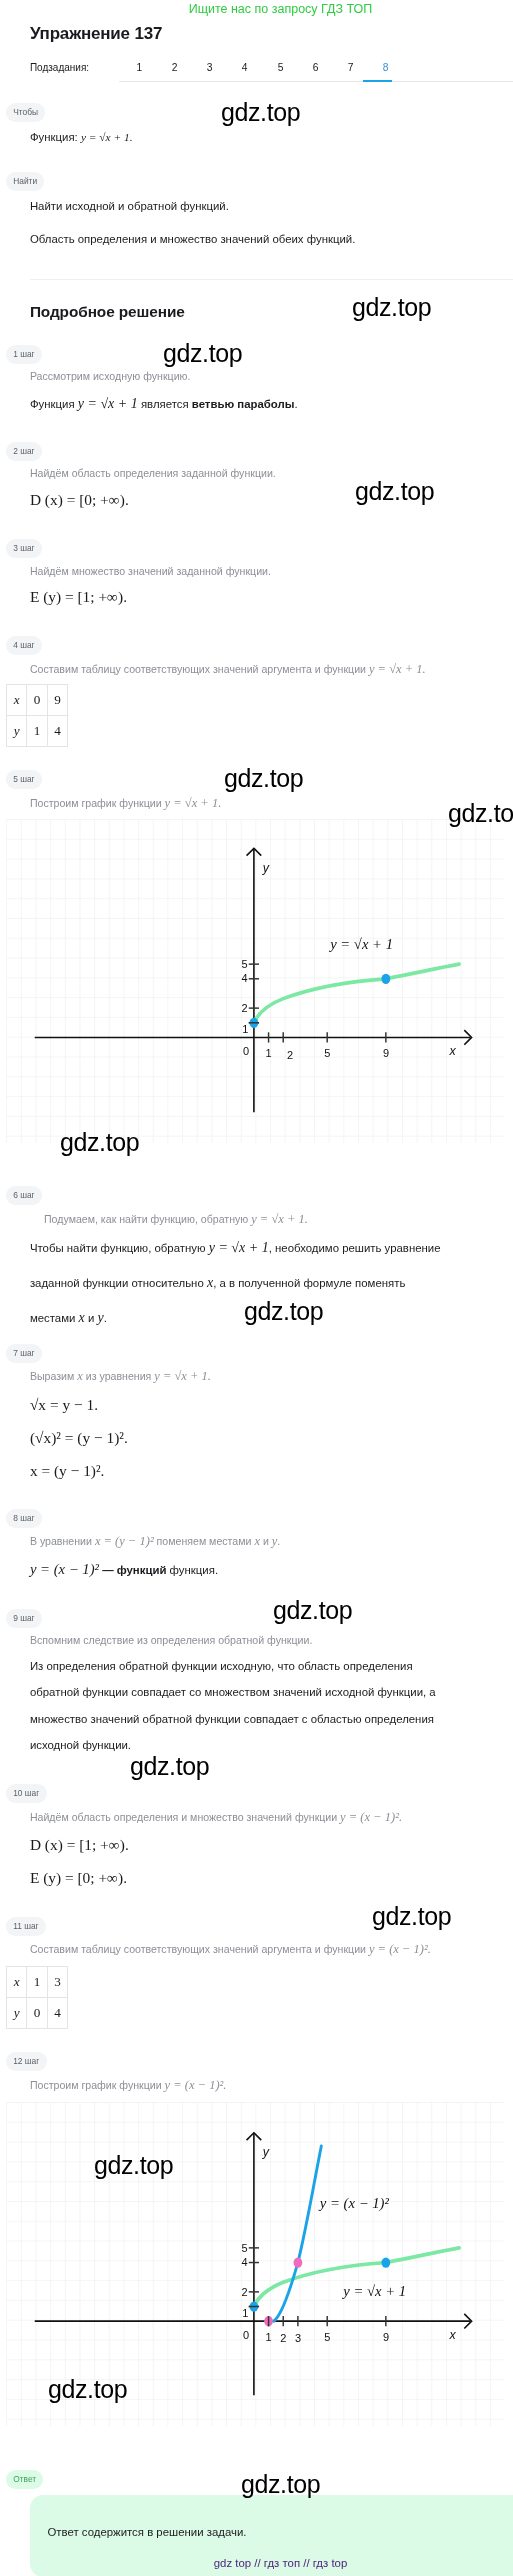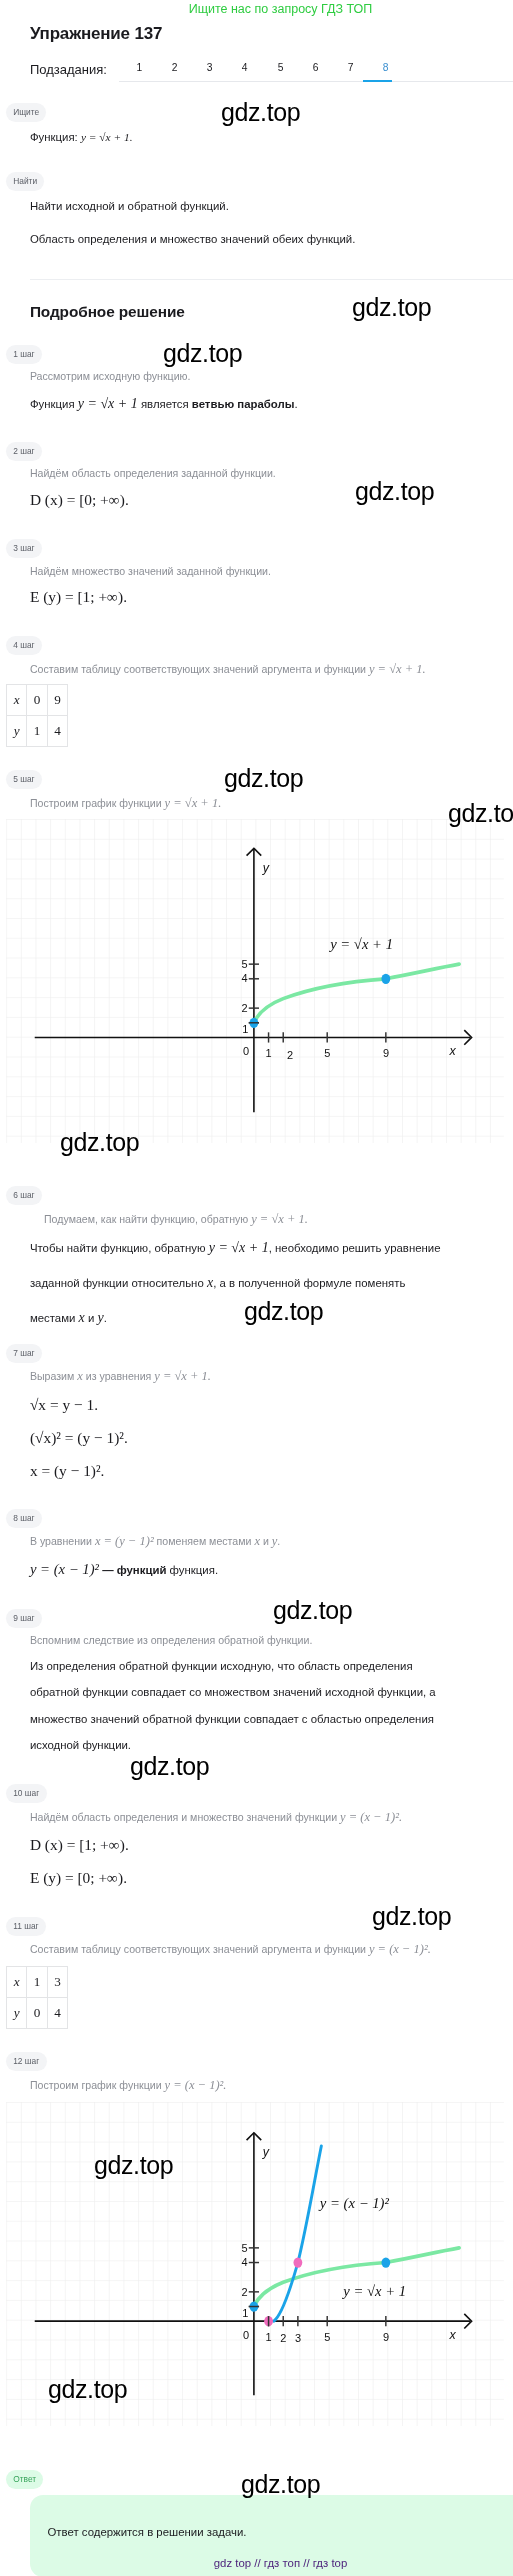--- a/index.html
+++ b/index.html
@@ -1,21 +1,21 @@
 <!DOCTYPE html>
 <html style="font-size:11.7px"><head>
 <meta charset="utf-8">
 <style>
   * { box-sizing: border-box; margin: 0; padding: 0; }
   html, body { width: 513px; background: #ffffff; }
   body { font-family: "Liberation Sans", "DejaVu Sans", sans-serif; color: #1b1b1f; position: relative; height: 2576px; overflow: hidden; }
   .abs { position: absolute; margin-left: 24px; }
   .top-banner { left: 0; width: 513px; top: 1.5px; text-align: center; color: #2ecc40; font-size: 12.5px; }
   .title { left: 5.9px; top: 23.5px; font-size: 17px; font-weight: bold; color: #1b1b1f; letter-spacing: -0.2px; }
-  .subtasks-label { left: 5.9px; top: 62px; font-size: 13px; color: #1b1b1f; }
+  .subtasks-label { left: 5.9px; top: 62px; font-size: 10px; color: #1b1b1f; }
   .subtask-tabs { left: 95px; top: 56px; height: 26.4px; width: 418px; border-bottom: 0.7px solid #e6e8ec; }
   .subtask-tab { position: absolute; top: 5.9px; width: 29px; text-align: center; font-size: 10.3px; color: #1b1b1f; cursor: pointer; }
   .subtask-tab.active { color: #3a8fd0; }
   .tab-underline { position: absolute; bottom: -0.7px; height: 2.2px; background: #1aa3e8; }
   .chip { position: absolute; left: 5.9px; height: 19px; padding: 0 7.3px; border-radius: 9.5px; background: #f3f4f6; color: #5d6068; font-size: 8.4px; line-height: 19px; }
   .chip.answer { background: #dcfbe6; color: #37a35a; }
   .muted { color: #8c8f96; font-size: 10.6px; }
   .body-text { font-size: 11.4px; color: #1b1b1f; }
   .math { font-family: "Liberation Serif", "DejaVu Serif", serif; font-style: italic; }
   .math-lg { font-family: "Liberation Serif", "DejaVu Serif", serif; font-size: 15.4px; color: #1b1b1f; }
@@ -44,21 +44,21 @@
   <div class="subtask-tab" style="left:41px">2</div>
   <div class="subtask-tab" style="left:76px">3</div>
   <div class="subtask-tab" style="left:111px">4</div>
   <div class="subtask-tab" style="left:147px">5</div>
   <div class="subtask-tab" style="left:182px">6</div>
   <div class="subtask-tab" style="left:217px">7</div>
   <div class="subtask-tab active" style="left:252px">8</div>
   <div class="tab-underline" style="left:244px;width:29px"></div>
 </div>
 
-<div class="chip" style="top:103px">Ищите</div>
+<div class="chip" style="top:103px">Чтобы</div>
 <div class="abs body-text" style="left:5.9px;top:131px">
   <span>Функция: </span><span class="math">y = √x + 1.</span>
 </div>
 
 <div class="chip" style="top:172px">Найти</div>
 <div class="abs body-text" style="left:5.9px;top:200px">Найти исходной и обратной функций.</div>
 <div class="abs body-text" style="left:5.9px;top:233px">Область определения и множество значений обеих функций.</div>
 
 <div class="abs divider" style="top:279px"></div>
 

